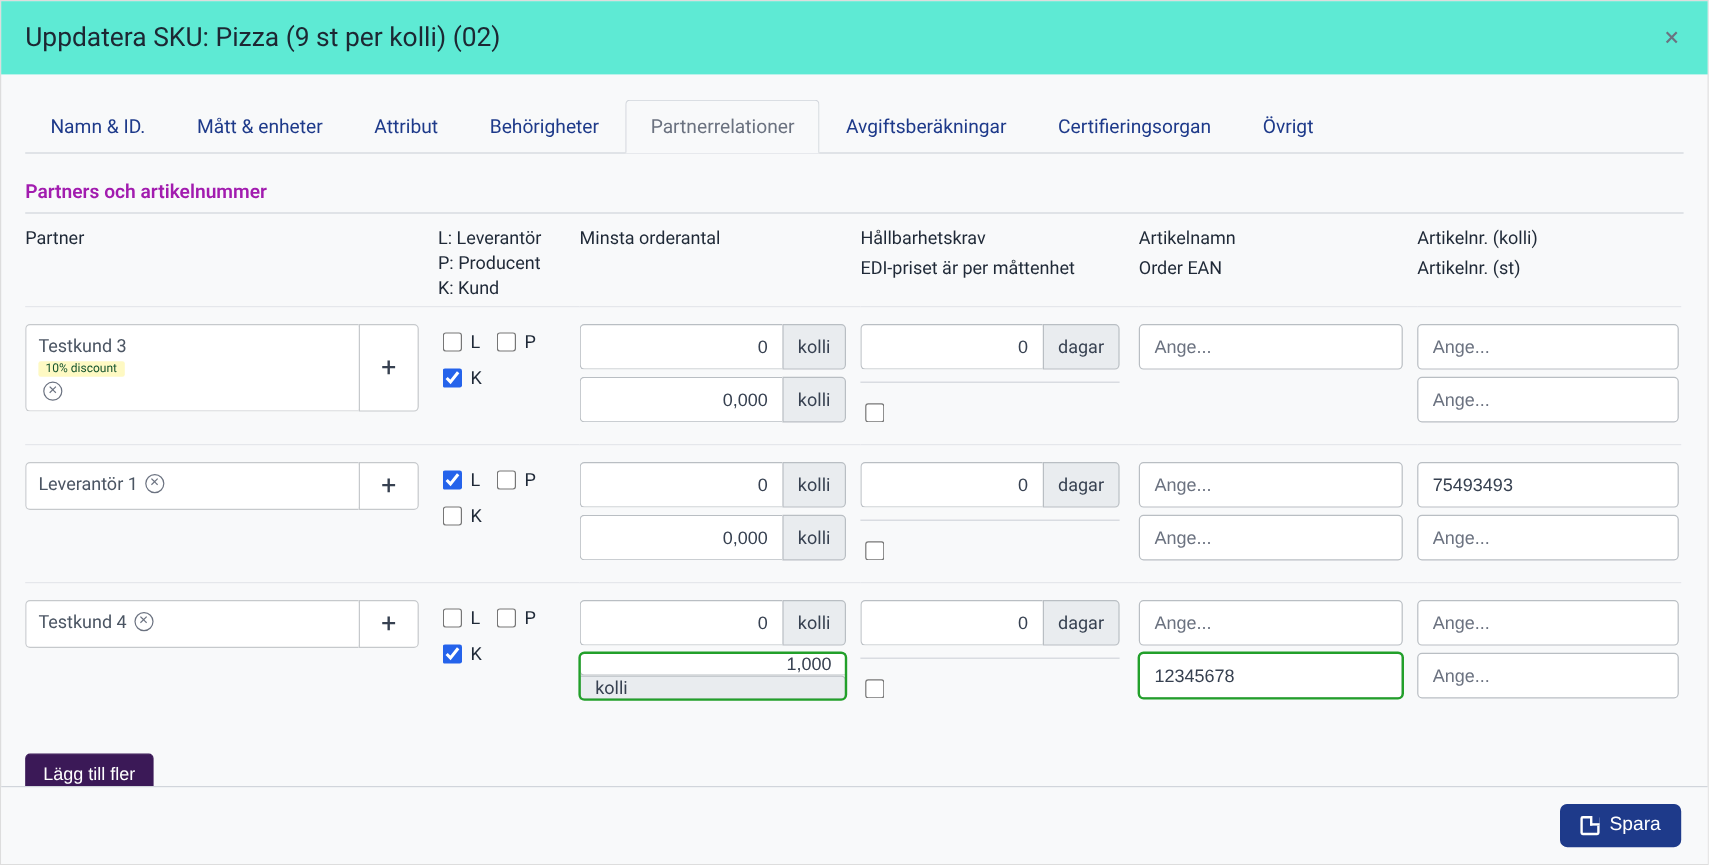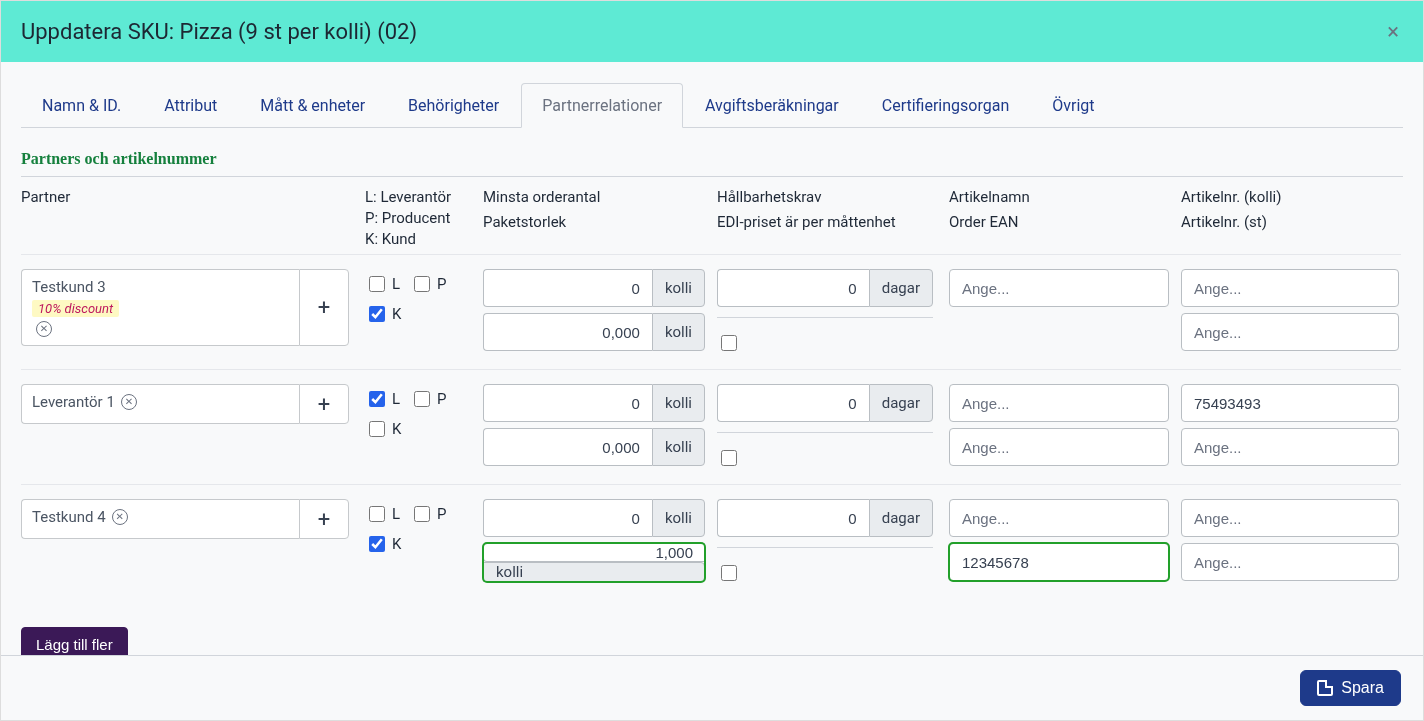--- a/index.html
+++ b/index.html
@@ -58,22 +58,21 @@
     color: #6b7280;
     border: 1px solid #d1d5db;
     border-bottom: 1px solid #f8f9fa;
     background: #f8f9fa;
     border-radius: 4px 4px 0 0;
   }
   .section-title {
     font-size: 16px;
     font-weight: 600;
     margin: 22px 0 8px 0;
-    color: #15803d;
-    font-family: Liberation Serif, serif;
+    color: #a21caf;
   }
   .section-hr { border: none; border-top: 1px solid #d1d5db; margin: 0 0 6px 0;}
   .grid {
     display: grid;
     grid-template-columns: 344px 118px 234px 232px 232px 220px;
     column-gap: 0;
   }
   .grid-header {
     padding: 4px 0 4px 0;
     font-size: 15px;
@@ -102,26 +101,25 @@
     color: #374151;
     background: #fff;
     display: flex;
     flex-direction: column;
     gap: 4px;
   }
   .partner-name { color: #4b5563; }
   .badge {
     display: inline-block;
     background: #fef9c3;
-    color: #be185d;
-    font-size: 13px;
+    color: #14532d;
+    font-size: 10px;
     padding: 1px 6px;
     border-radius: 2px;
     width: fit-content;
-    font-style: italic;
   }
   .chip-x {
     display: inline-flex;
     align-items: center;
     justify-content: center;
     width: 16px; height: 16px;
     border: 1px solid #6b7280;
     border-radius: 50%;
     font-size: 10px;
     line-height: 1;
@@ -264,41 +262,40 @@
 
   <div class="modal-header">
     <div class="modal-title">Uppdatera SKU: Pizza (9 st per kolli) (02)</div>
     <div class="close-btn">×</div>
   </div>
 
   <div class="modal-body">
 
     <div class="tabs">
       <div class="tab">Namn &amp; ID.</div>
+      <div class="tab">Mått &amp; enheter</div>
       <div class="tab">Attribut</div>
-      <div class="tab">Mått &amp; enheter</div>
       <div class="tab">Behörigheter</div>
       <div class="tab active">Partnerrelationer</div>
       <div class="tab">Avgiftsberäkningar</div>
       <div class="tab">Certifieringsorgan</div>
       <div class="tab">Övrigt</div>
     </div>
 
     <div class="section-title">Partners och artikelnummer</div>
     <hr class="section-hr">
 
     <div class="grid">
 
       <div class="grid-header">Partner</div>
       <div class="grid-header" style="white-space:pre-line">L: Leverantör
 P: Producent
 K: Kund</div>
       <div class="grid-header">
         <span>Minsta orderantal</span>
-        <span class="sub">Paketstorlek</span>
       </div>
       <div class="grid-header">
         <span>Hållbarhetskrav</span>
         <span class="sub">EDI-priset är per måttenhet</span>
       </div>
       <div class="grid-header">
         <span>Artikelnamn</span>
         <span class="sub">Order EAN</span>
       </div>
       <div class="grid-header">

